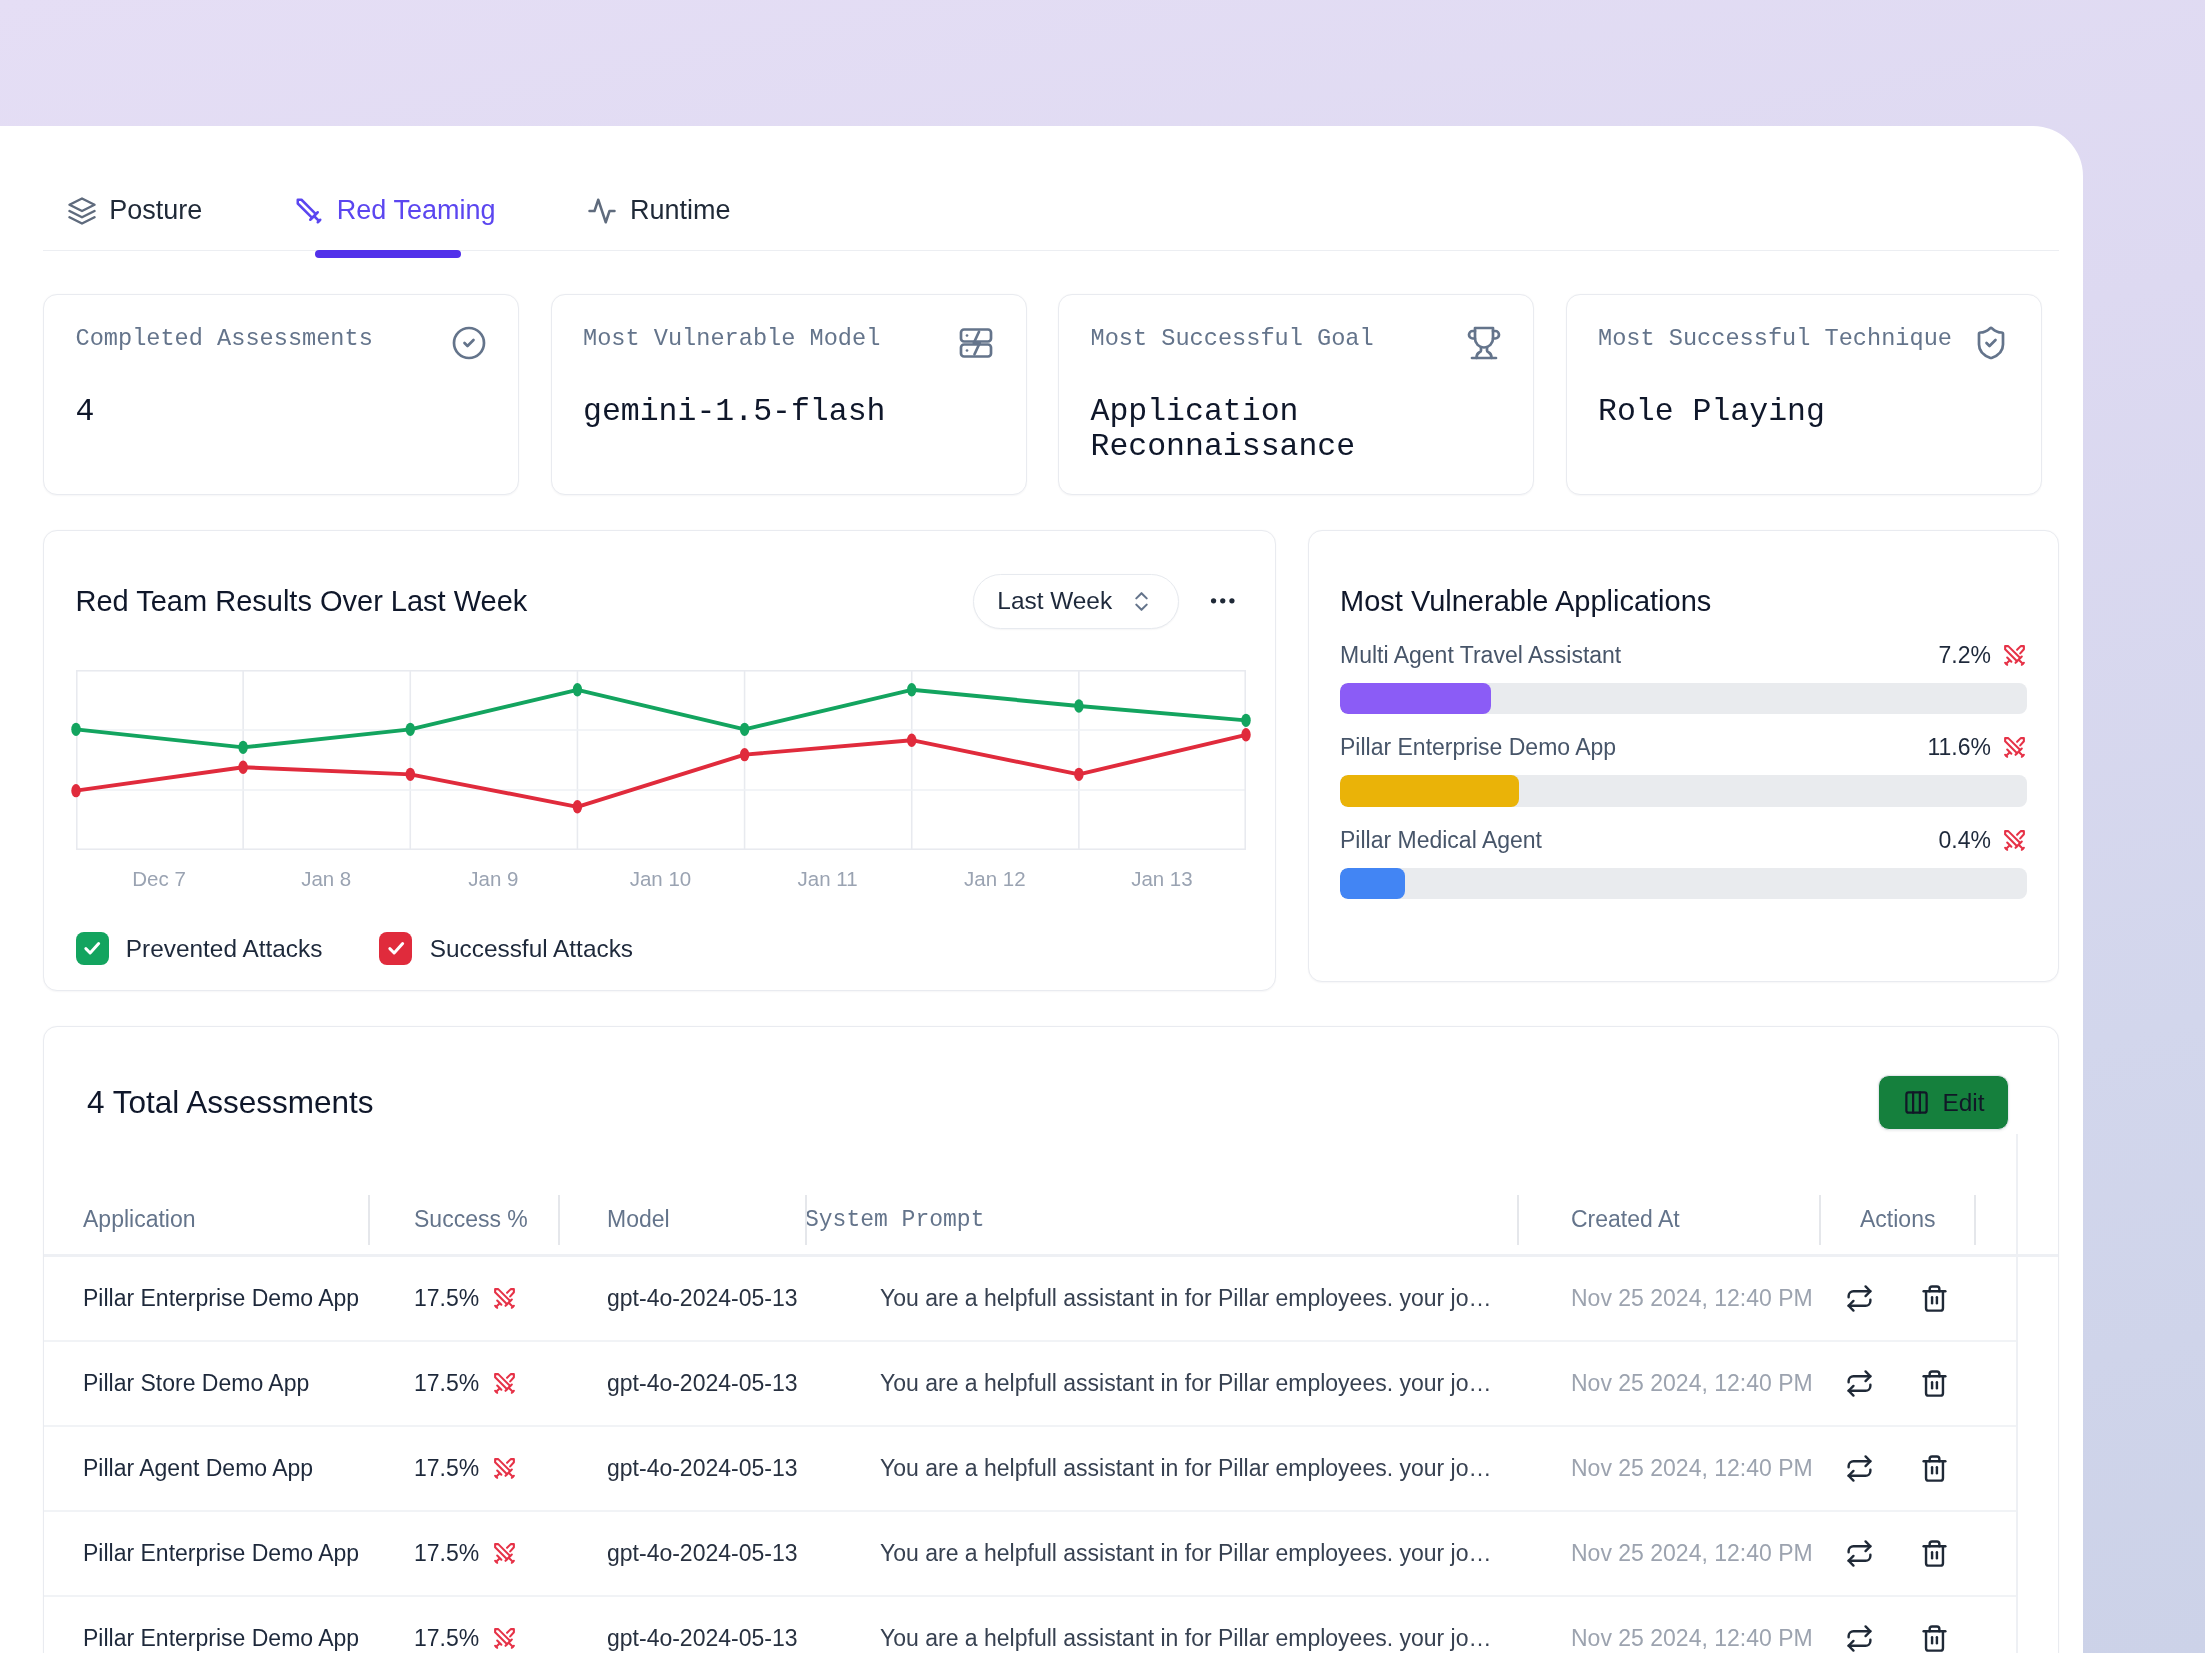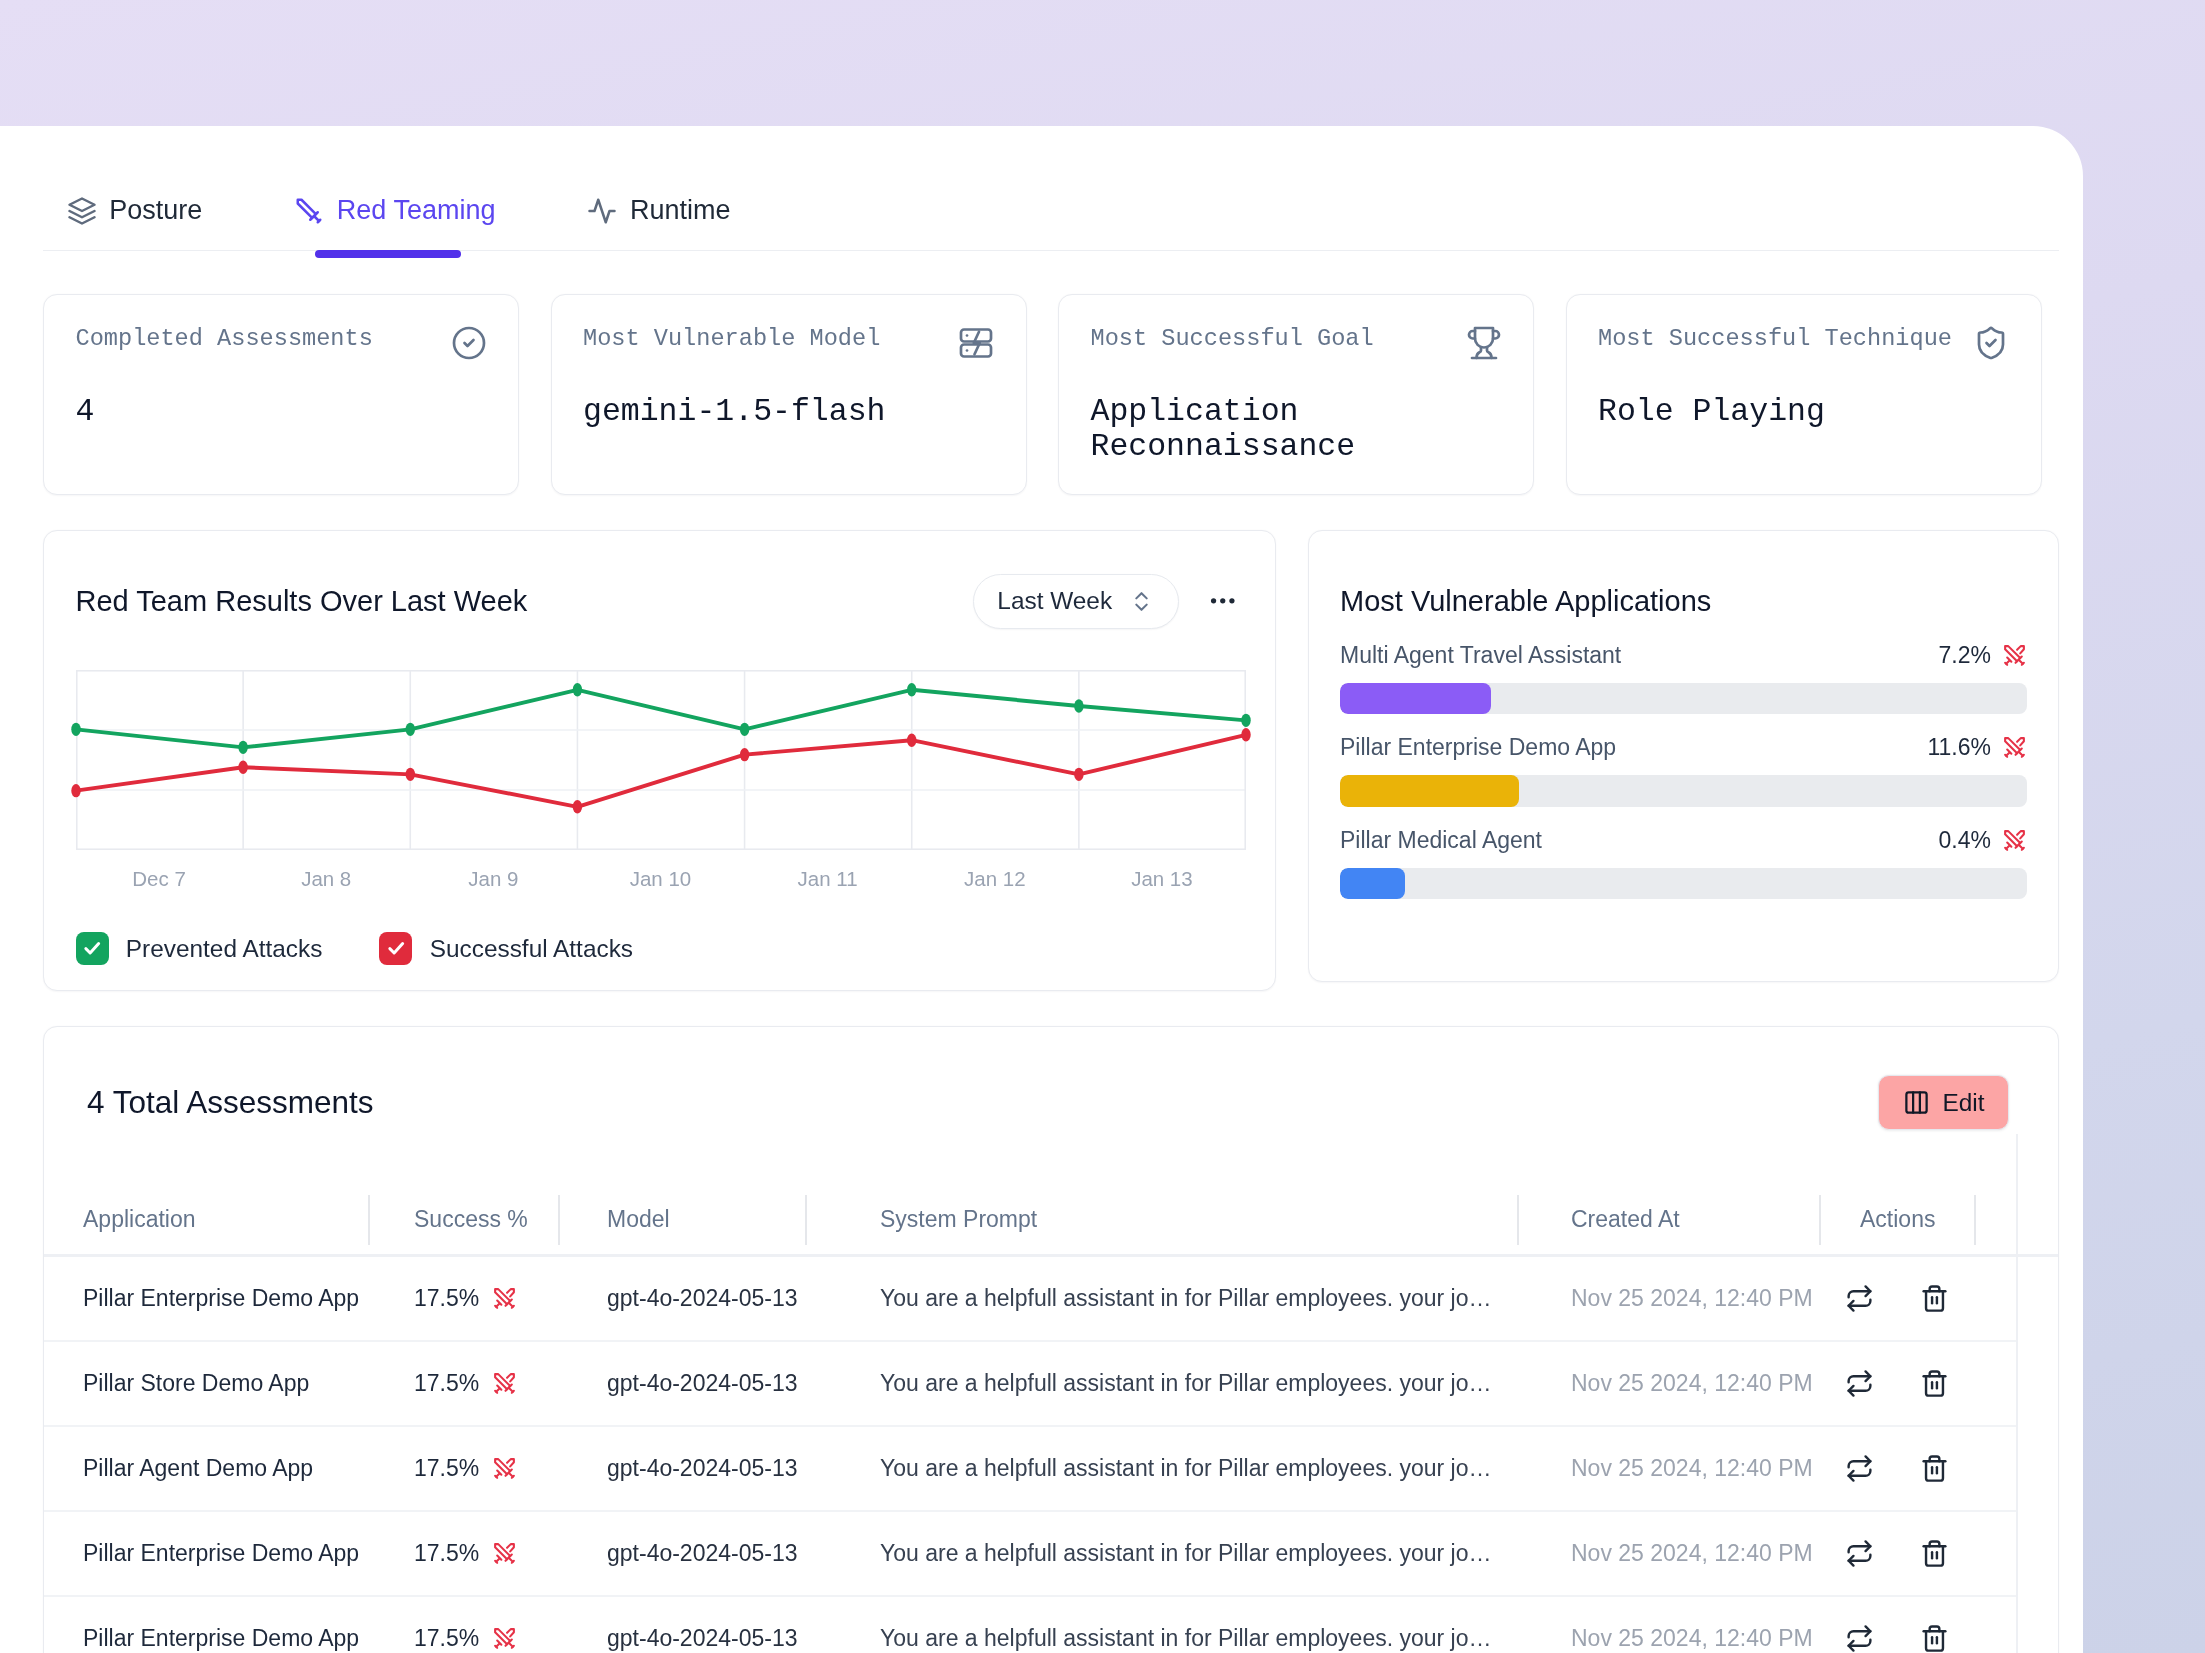--- a/index.html
+++ b/index.html
@@ -63,32 +63,32 @@
   .vuln-pct{font-size:23px;color:#1e293b;}
   .sw-ic{width:25px;height:25px;color:#e63247;}
   .bar-track{margin-top:14px;height:31.5px;border-radius:7.9px;background:#e9ebee;overflow:hidden;}
   .bar-fill{height:100%;border-radius:7.9px;}
 
   
   .table-card{position:relative;margin-top:35px;width:2016px;height:662px;padding-top:31.5px;}
   .table-head{display:flex;align-items:center;justify-content:space-between;padding:0 49px 0 43px;}
   .table-title{font-size:31.5px;font-weight:500;color:#0f172a;}
   .edit-btn{display:flex;align-items:center;gap:12.6px;padding:12.6px 23.6px;border:1.6px solid #e6e8ee;
-    border-radius:11px;background:#fca5a5;box-shadow:0 0.8px 2.4px rgba(16,24,40,.08);font-size:24.4px;
+    border-radius:11px;background:#15803d;box-shadow:0 0.8px 2.4px rgba(16,24,40,.08);font-size:24.4px;
     font-weight:500;color:#111827;cursor:pointer;font-family:inherit;}
   .edit-btn .ic{width:27px;height:27px;color:#111827;}
   .tgrid{display:grid;grid-template-columns:324px 190px 247px 712px 302px 155px 43px;align-items:center;}
   .thead{margin-top:38px;height:69px;border-bottom:3.2px solid #eef0f4;}
   .th{font-size:23px;color:#64748b;position:relative;height:44px;display:flex;align-items:center;}
   .th span{display:block;}
   .th+.th::before{content:"";position:absolute;left:0;top:-3.2px;width:1.6px;height:50px;background:#e5e7eb;}
   .th-app{padding-left:39px;}
   .th-success{padding-left:46px;}
   .th-model{padding-left:49px;}
-  .th-prompt{padding-left:75px;}
+  .th-prompt{font-family:Liberation Mono, monospace;}
   .th-created{padding-left:54px;}
   .th-actions{padding-left:41px;}
   .trow{width:1972px;height:83px;border-bottom:2.4px solid #f1f3f6;}
   .td{font-size:23px;color:#1e293b;white-space:nowrap;overflow:hidden;text-overflow:ellipsis;}
   .td-app{padding-left:39px;}
   .td-success{padding-left:46px;display:flex;align-items:center;gap:12.6px;overflow:visible;}
   .td-model{padding-left:49px;color:#27303f;}
   .td-prompt{padding-left:75px;color:#374151;padding-right:23.6px;}
   .td-created{padding-left:54px;color:#9ca3af;}
   .td-actions{display:flex;align-items:center;gap:46px;justify-content:center;overflow:visible;}

